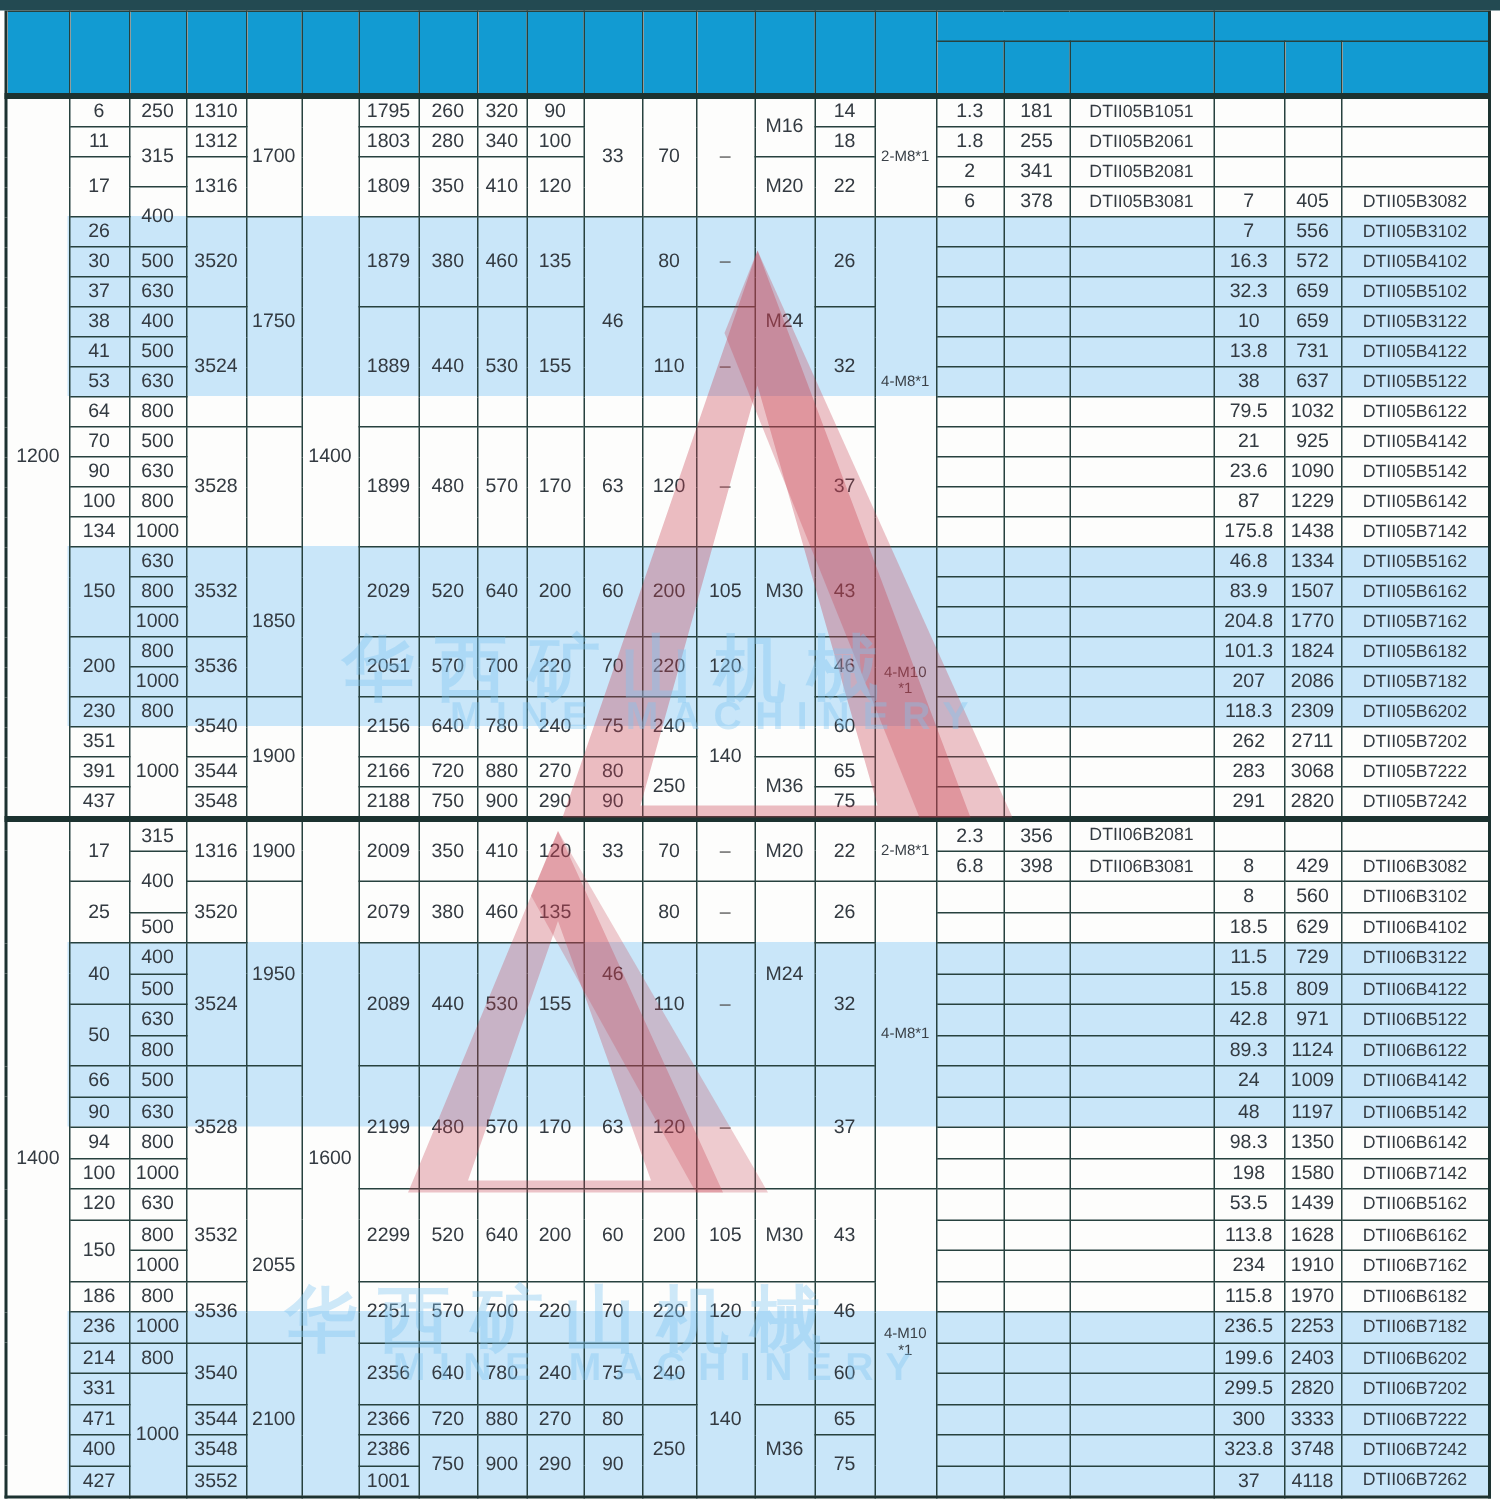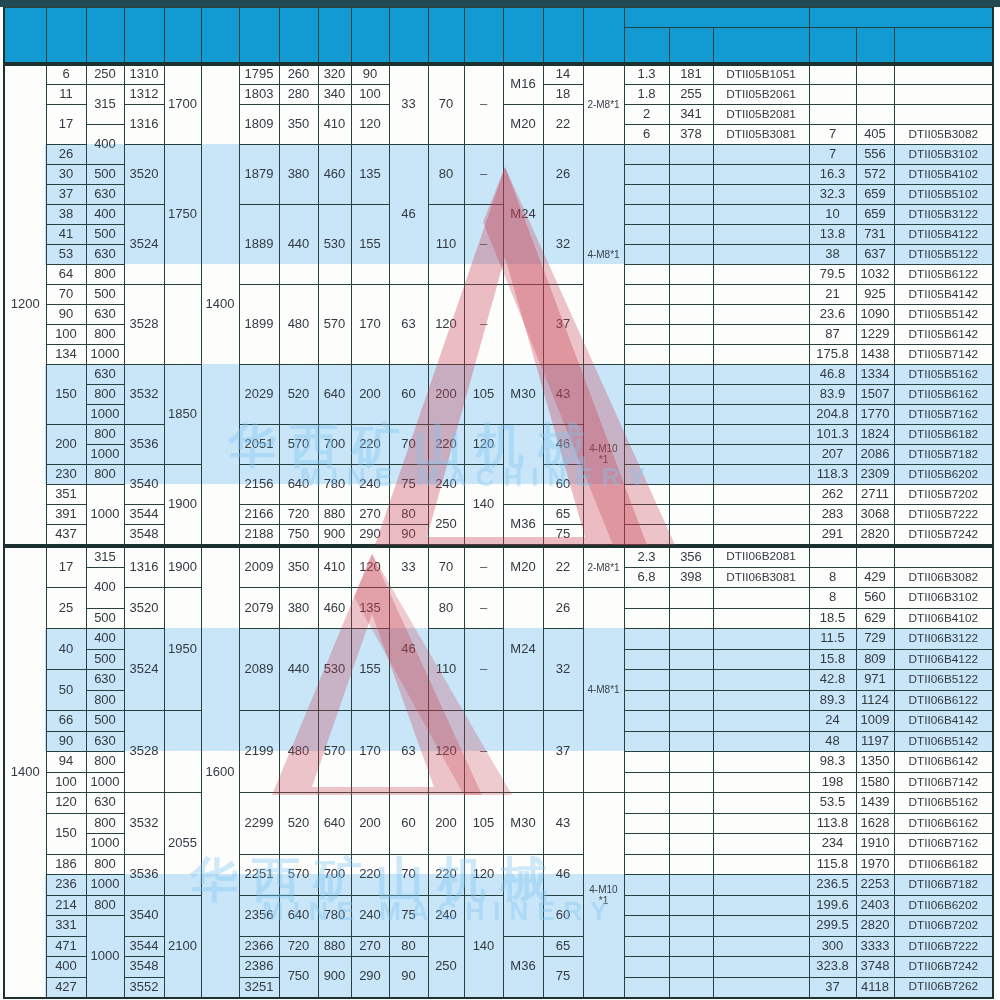--- a/index.html
+++ b/index.html
@@ -777,21 +777,21 @@
             <td class=""></td>
             <td class=""></td>
             <td class="fig"></td>
             <td class="">323.8</td>
             <td class="">3748</td>
             <td class="fig">DTII06B7242</td>
           </tr>
           <tr style="height:20.5px">
             <td class="">427</td>
             <td class="">3552</td>
-            <td class="">3251</td>
+            <td class="">1001</td>
             <td class=""></td>
             <td class=""></td>
             <td class="fig"></td>
             <td class="">37</td>
             <td class="">4118</td>
             <td class="fig">DTII06B7262</td>
           </tr>
         </tbody>
       </table>
     </div>

